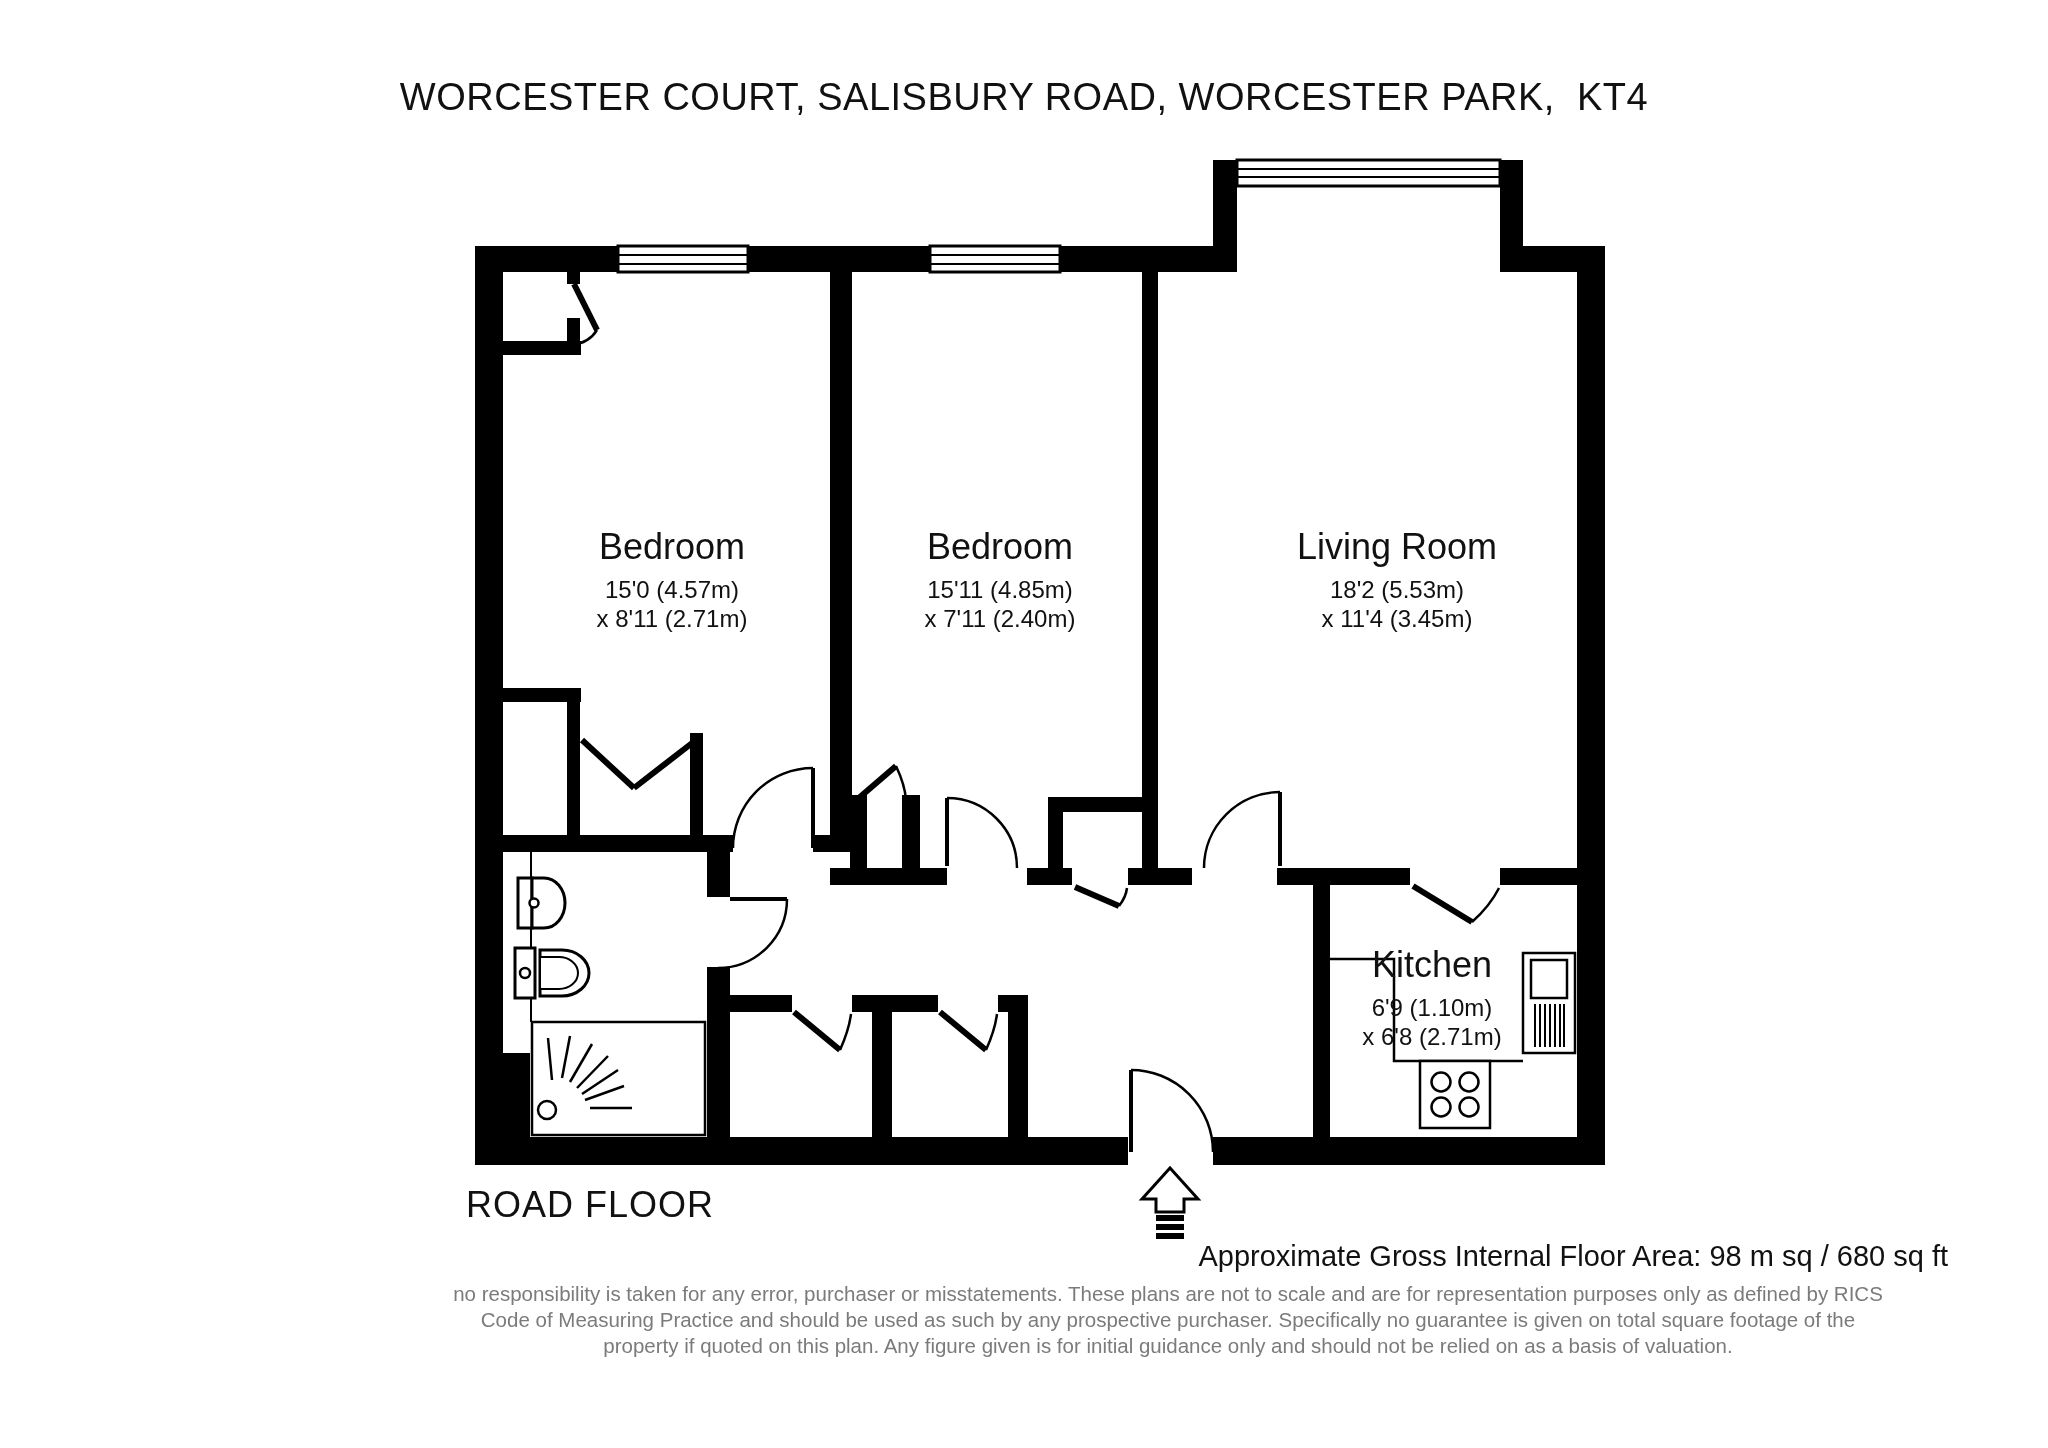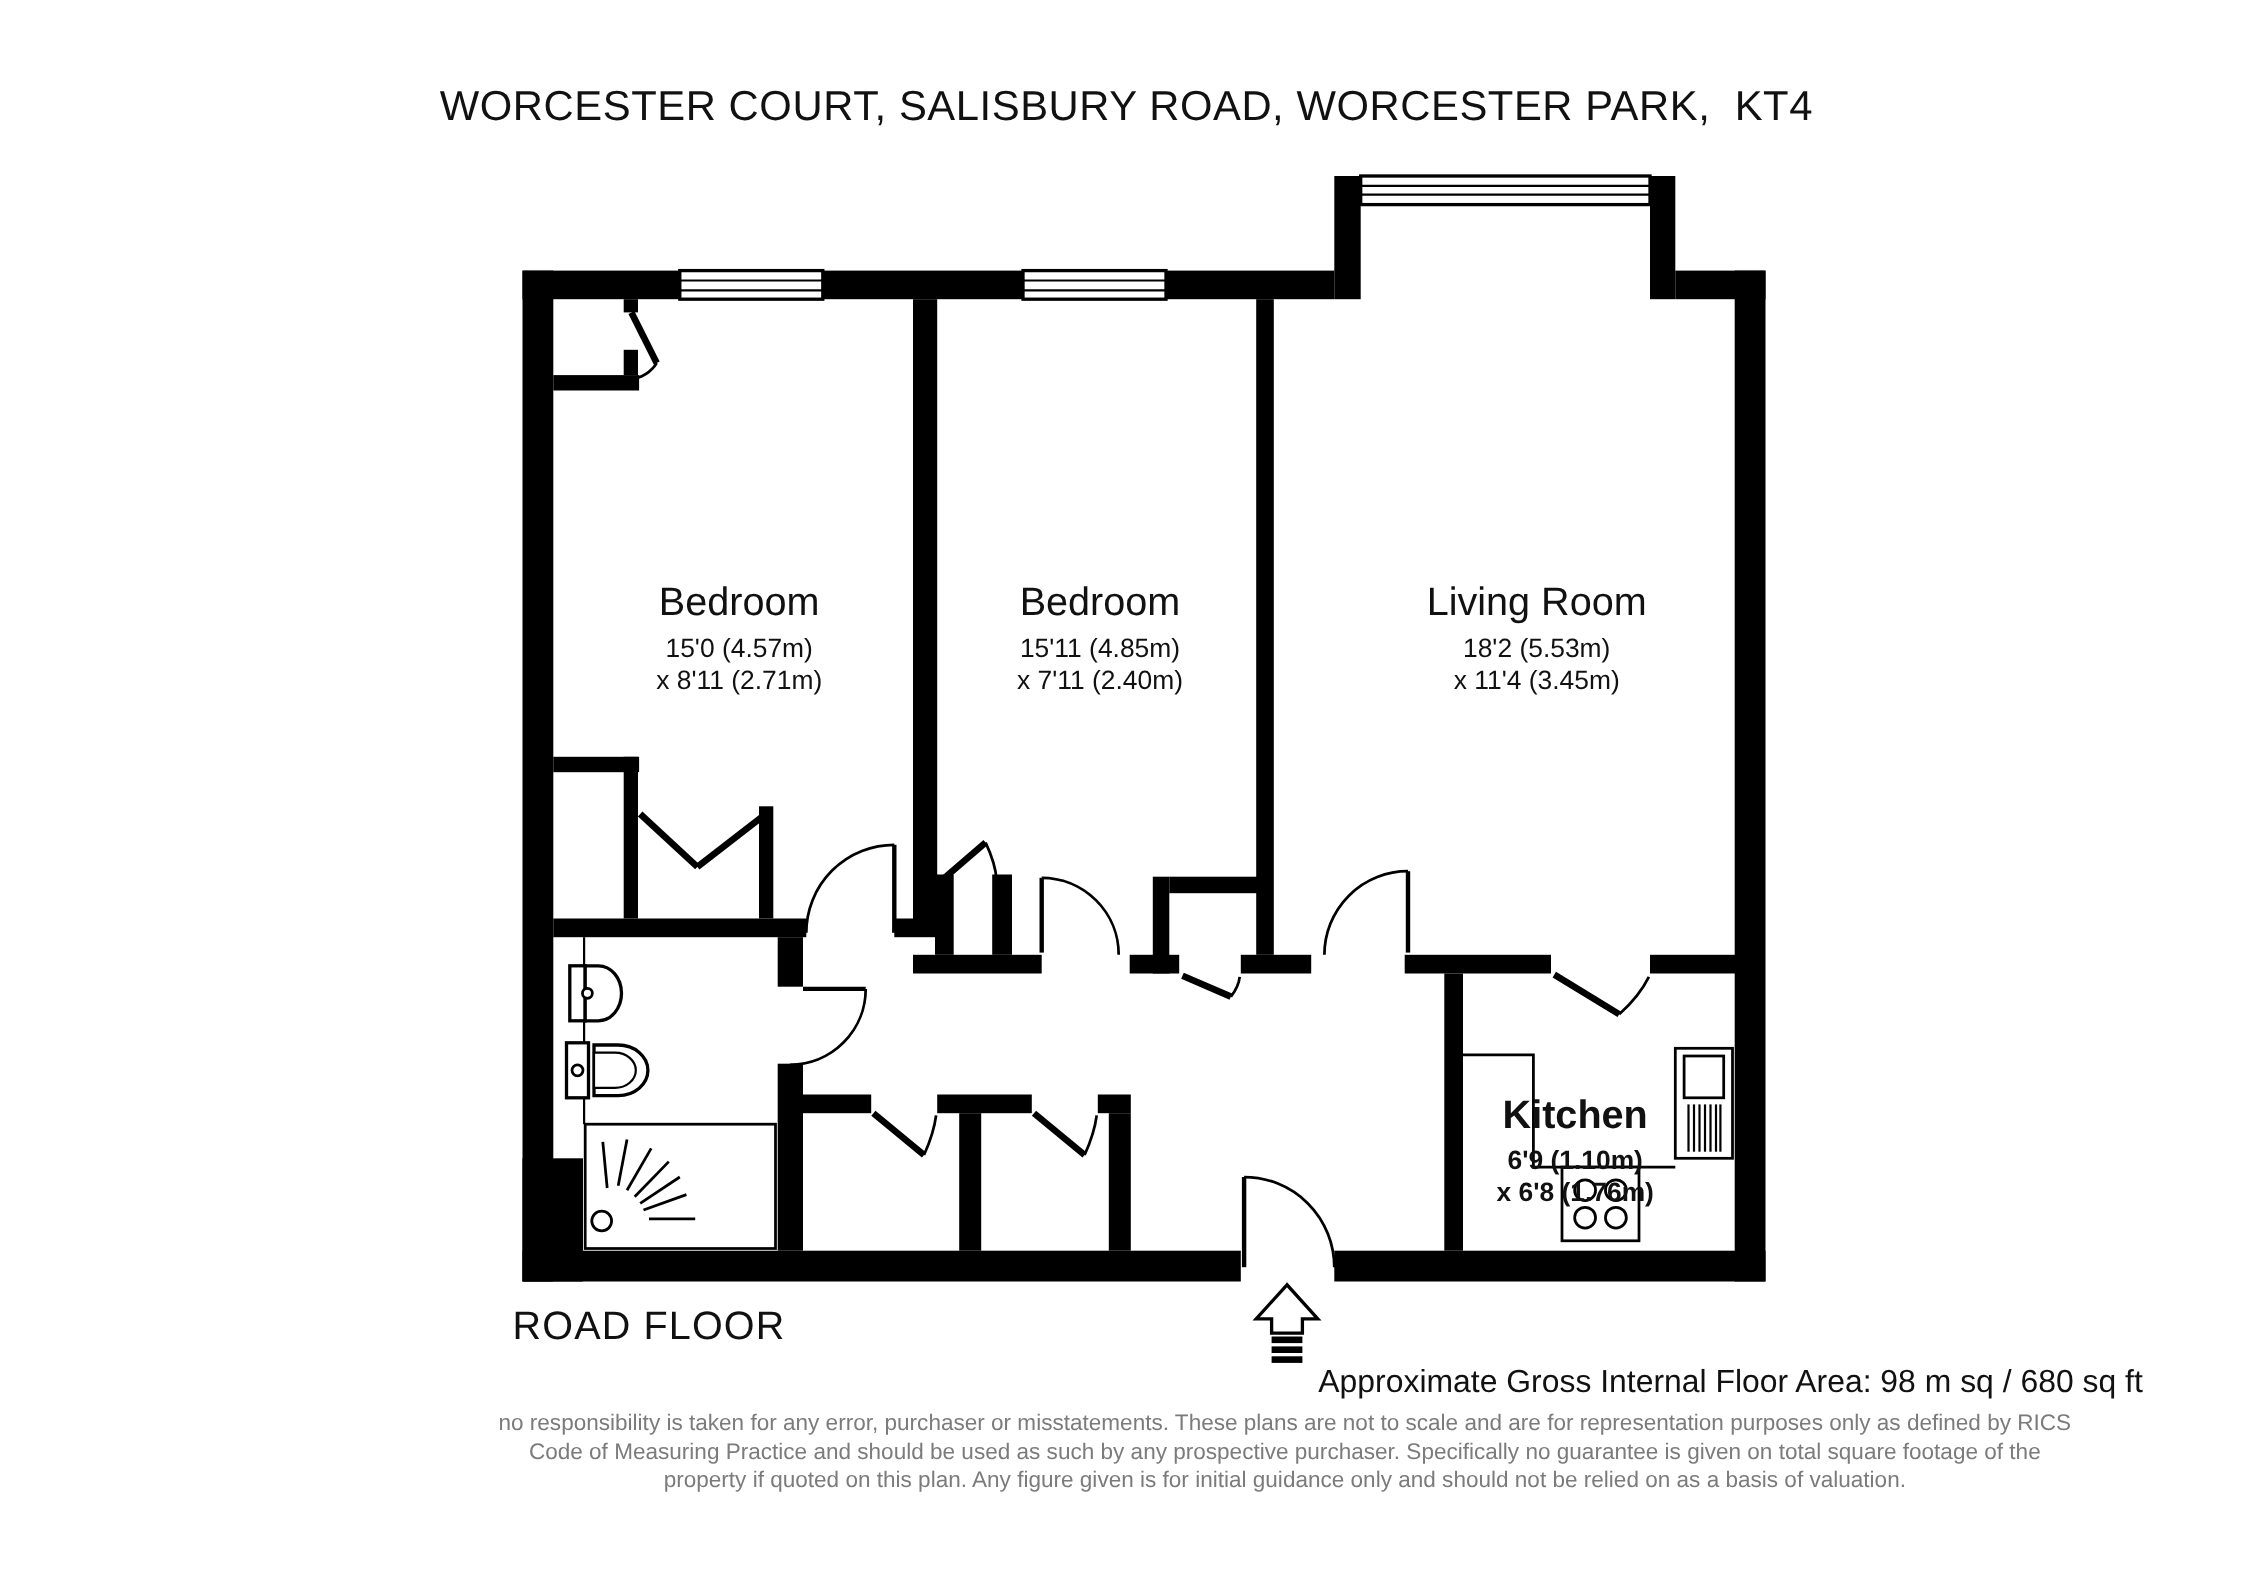--- a/index.html
+++ b/index.html
@@ -213,24 +213,24 @@
   <div class="room-dim">15'11 (4.85m)</div>
   <div class="room-dim">x 7'11 (2.40m)</div>
 </div>
 
 <div class="room-label" style="left:1397px;top:482px;">
   <div class="room-name">Living Room</div>
   <div class="room-dim">18'2 (5.53m)</div>
   <div class="room-dim">x 11'4 (3.45m)</div>
 </div>
 
-<div class="room-label" style="left:1432px;top:948px;font-weight:bold;">
+<div class="room-label" style="left:1432px;top:900px;">
   <div class="room-name">Kitchen</div>
   <div class="room-dim">6'9 (1.10m)</div>
-  <div class="room-dim">x 6'8 (1.76m)</div>
+  <div class="room-dim">x 6'8 (2.71m)</div>
 </div>
 
 <div class="floor-label">ROAD FLOOR</div>
 
 <div class="area-note">Approximate Gross Internal Floor Area: 98 m sq / 680 sq ft</div>
 
 <div class="disclaimer">
   <div>no responsibility is taken for any error, purchaser or misstatements. These plans are not to scale and are for representation purposes only as defined by RICS</div>
   <div>Code of Measuring Practice and should be used as such by any prospective purchaser. Specifically no guarantee is given on total square footage of the</div>
   <div>property if quoted on this plan. Any figure given is for initial guidance only and should not be relied on as a basis of valuation.</div>

